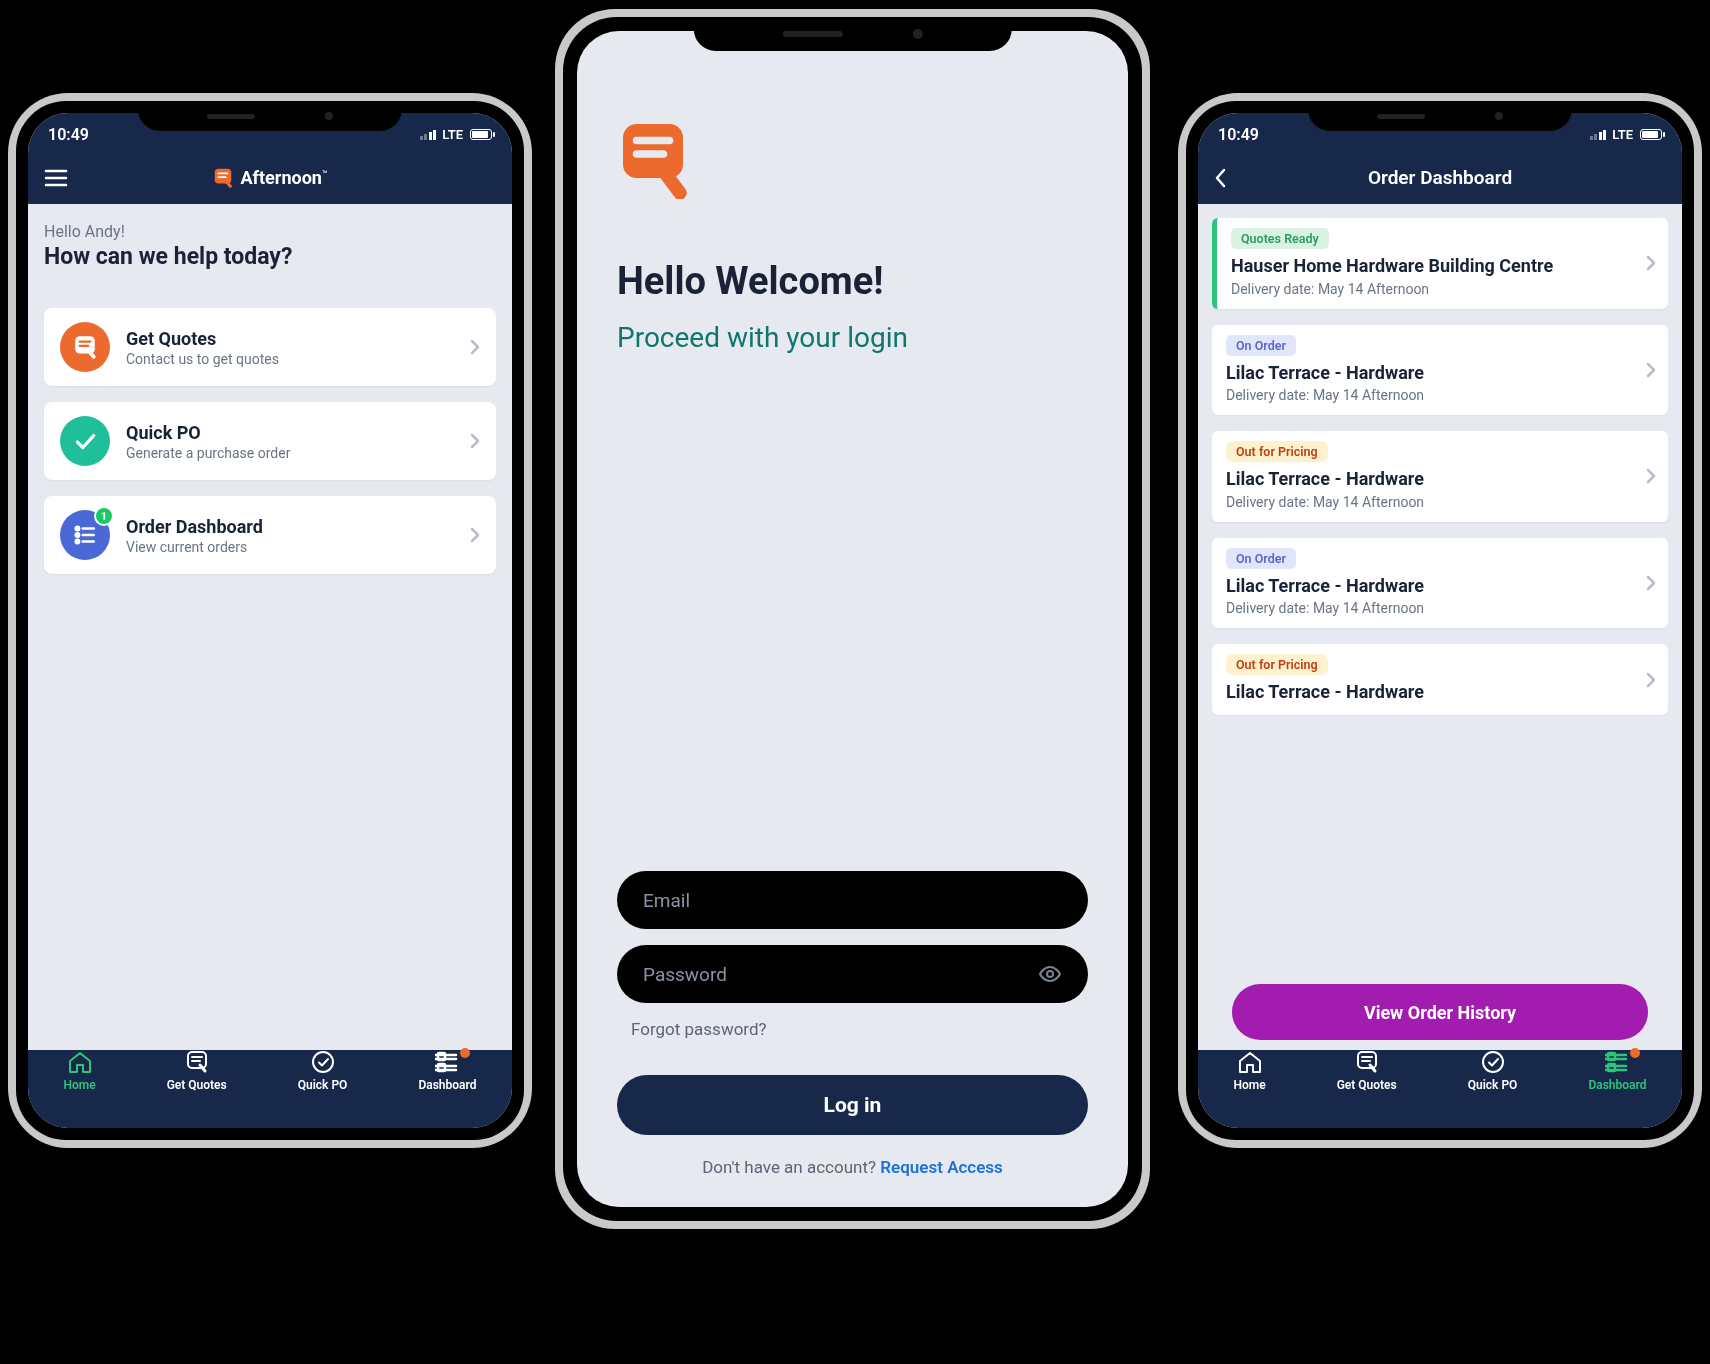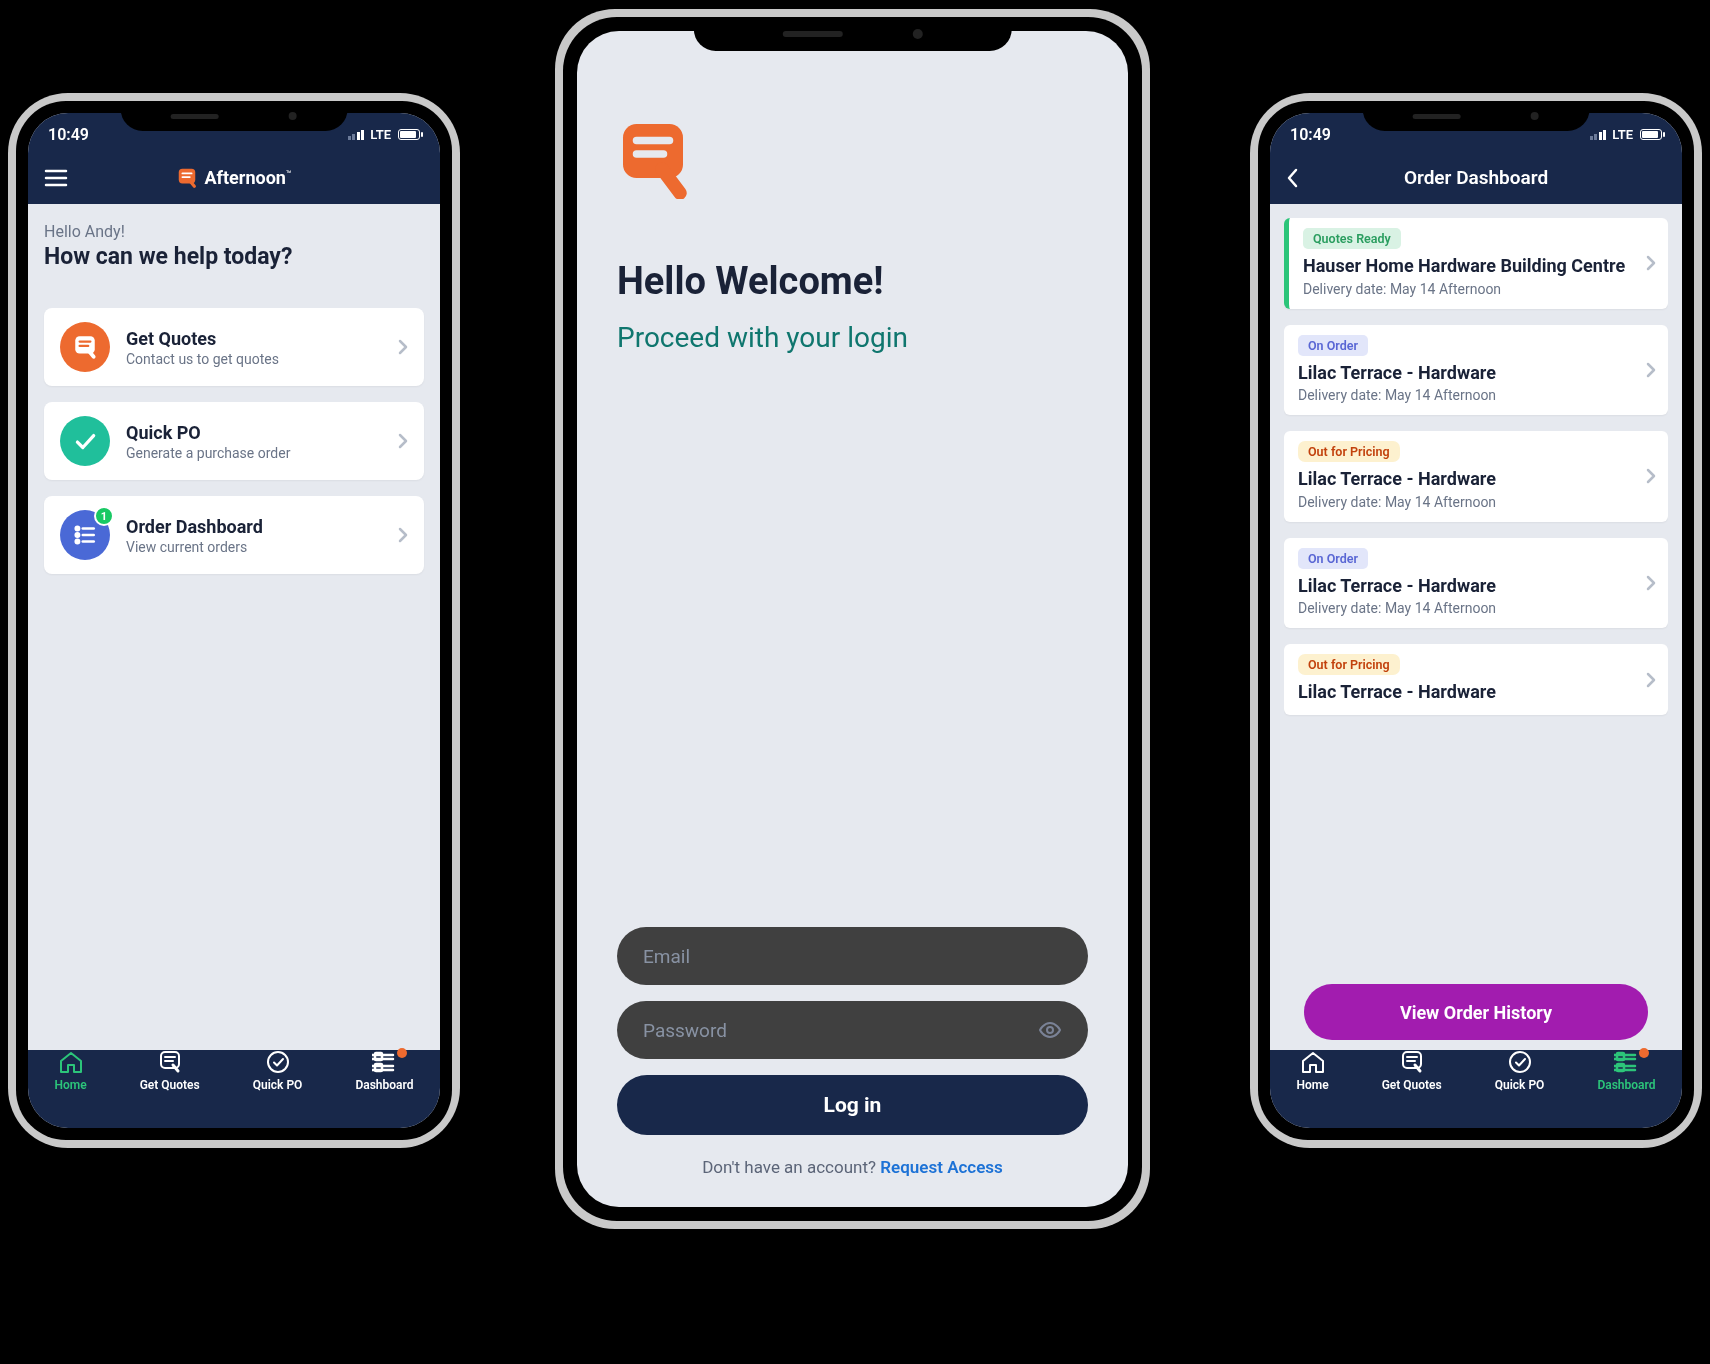--- a/index.html
+++ b/index.html
@@ -24,21 +24,21 @@
     background: #e6e9ef;
     border-radius: 42px;
     height: 100%;
     width: 100%;
     overflow: hidden;
     display: flex;
     flex-direction: column;
     position: relative;
   }
   
-  .phone.small { width: 452px; height: 1055px; }
+  .phone.small { width: 524px; height: 1055px; }
   .phone.small .bezel { padding: 12px; border-radius: 50px; }
   .phone.small .screen { border-radius: 40px; }
   .phone.center { width: 595px; height: 1220px; z-index: 2; }
 
   .phone.left  { left: 8px;  top: 93px;  z-index: 1; }
   .phone.center{ left: 555px; top: 9px; }
   .phone.right { right: 8px; top: 93px;  z-index: 1; }
 
   
   .notch {
@@ -206,21 +206,21 @@
     display:flex;
     flex-direction:column;
   }
   .c-logo { color:#ed6a2f; margin-bottom:60px; }
   .c-title { font-size:38px; font-weight:700; color:#1a2237; margin-bottom:18px; }
   .c-sub { font-size:28px; color:#0f766e; }
 
   .c-filler{ flex:1; }
   .c-form { padding: 0 0 30px 0; }
   .c-input {
-    background:#404040;
+    background:#000000;
     border-radius:999px;
     height:58px;
     display:flex;
     align-items:center;
     padding:0 26px;
     margin-bottom:16px;
     color:#8892a3;
     font-size:19px;
   }
   .c-input .eye { margin-left:auto; color:#7a8296; }
@@ -531,20 +531,21 @@
         </div>
         <div class="c-input">
           <span>Password</span>
           <span class="eye">
             <svg width="24" height="24" viewBox="0 0 24 24" fill="none" stroke="currentColor" stroke-width="2">
                   <path d="M2 12s3.5-7 10-7 10 7 10 7-3.5 7-10 7S2 12 2 12z"></path>
                   <circle cx="12" cy="12" r="3"></circle>
                 </svg>
           </span>
         </div>
+        <div class="c-forgot">Forgot password?</div>
         <div class="c-login-btn">
           <span>Log in</span>
         </div>
         <div class="c-foot">
           <span>Don't have an account? </span><span class="link">Request Access</span>
         </div>
       </div>
 
     </div>
   </div>

